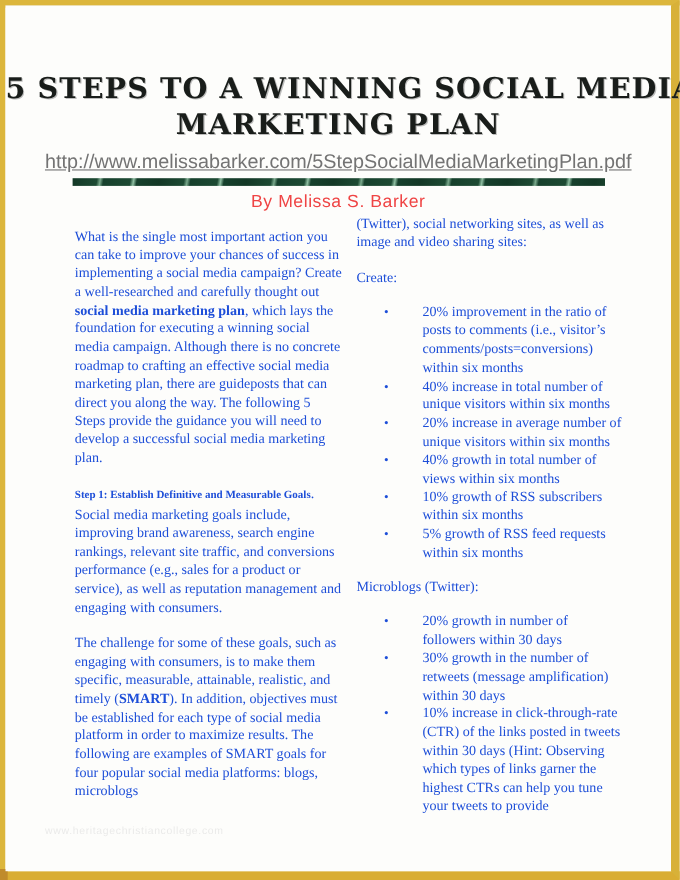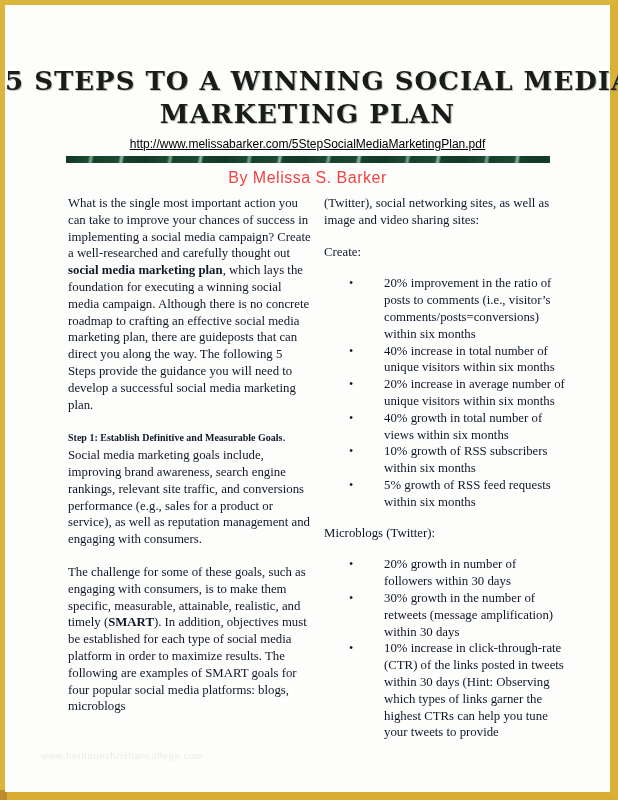--- a/index.html
+++ b/index.html
@@ -22,40 +22,40 @@
   .header{text-align:center;padding-top:60px;}
   .title{
     font-family:"DejaVu Serif",serif;font-weight:bold;
     text-transform:uppercase;color:#191d1a;
     font-size:26px;line-height:33px;letter-spacing:1px;
     white-space:nowrap;
     text-shadow:1px 1px 0 rgba(110,110,110,0.45);
   }
   .doc-url{
     display:inline-block;margin-top:6px;
-    font-family:"Liberation Sans",sans-serif;font-size:12px;color:#000000;
+    font-family:"Liberation Sans",sans-serif;font-size:18px;color:#737373;
     text-decoration:underline;
   }
   .divider{
     width:484px;height:7px;margin:4px auto 0 auto;
     background:repeating-linear-gradient(100deg,
       #133826 0px,#1d4a33 22px,#7aa98c 25px,#16402c 28px,
       #1d4a33 52px,#8fbfa2 55px,#16402c 58px,#133826 78px);
   }
   .byline{
     margin-top:6px;
     font-family:"Liberation Sans",sans-serif;font-size:16px;
     color:#ef4444;letter-spacing:0.5px;
   }
 
   
   .columns{
     position:absolute;left:63px;top:190px;width:499px;
     display:flex;gap:13px;
-    font-size:12.8px;line-height:16.8px;color:#0f172a;
+    font-size:12.8px;line-height:16.8px;color:#1d4ed8;align-items:center;
   }
   .col-left{width:243px;}
   .col-right{width:243px;}
   .para{margin:0 0 16px 0;}
   .b{font-weight:bold;}
   .sans{font-family:Liberation Serif, serif;font-size:10px;}
   .section-label{margin:0 0 15px 0;}
   .intro{margin:0 0 15px 0;}
   .bullet-list{list-style:none;margin:0 0 14px 0;padding:0;}
   .bullet-list li{position:relative;padding-left:60px;}

